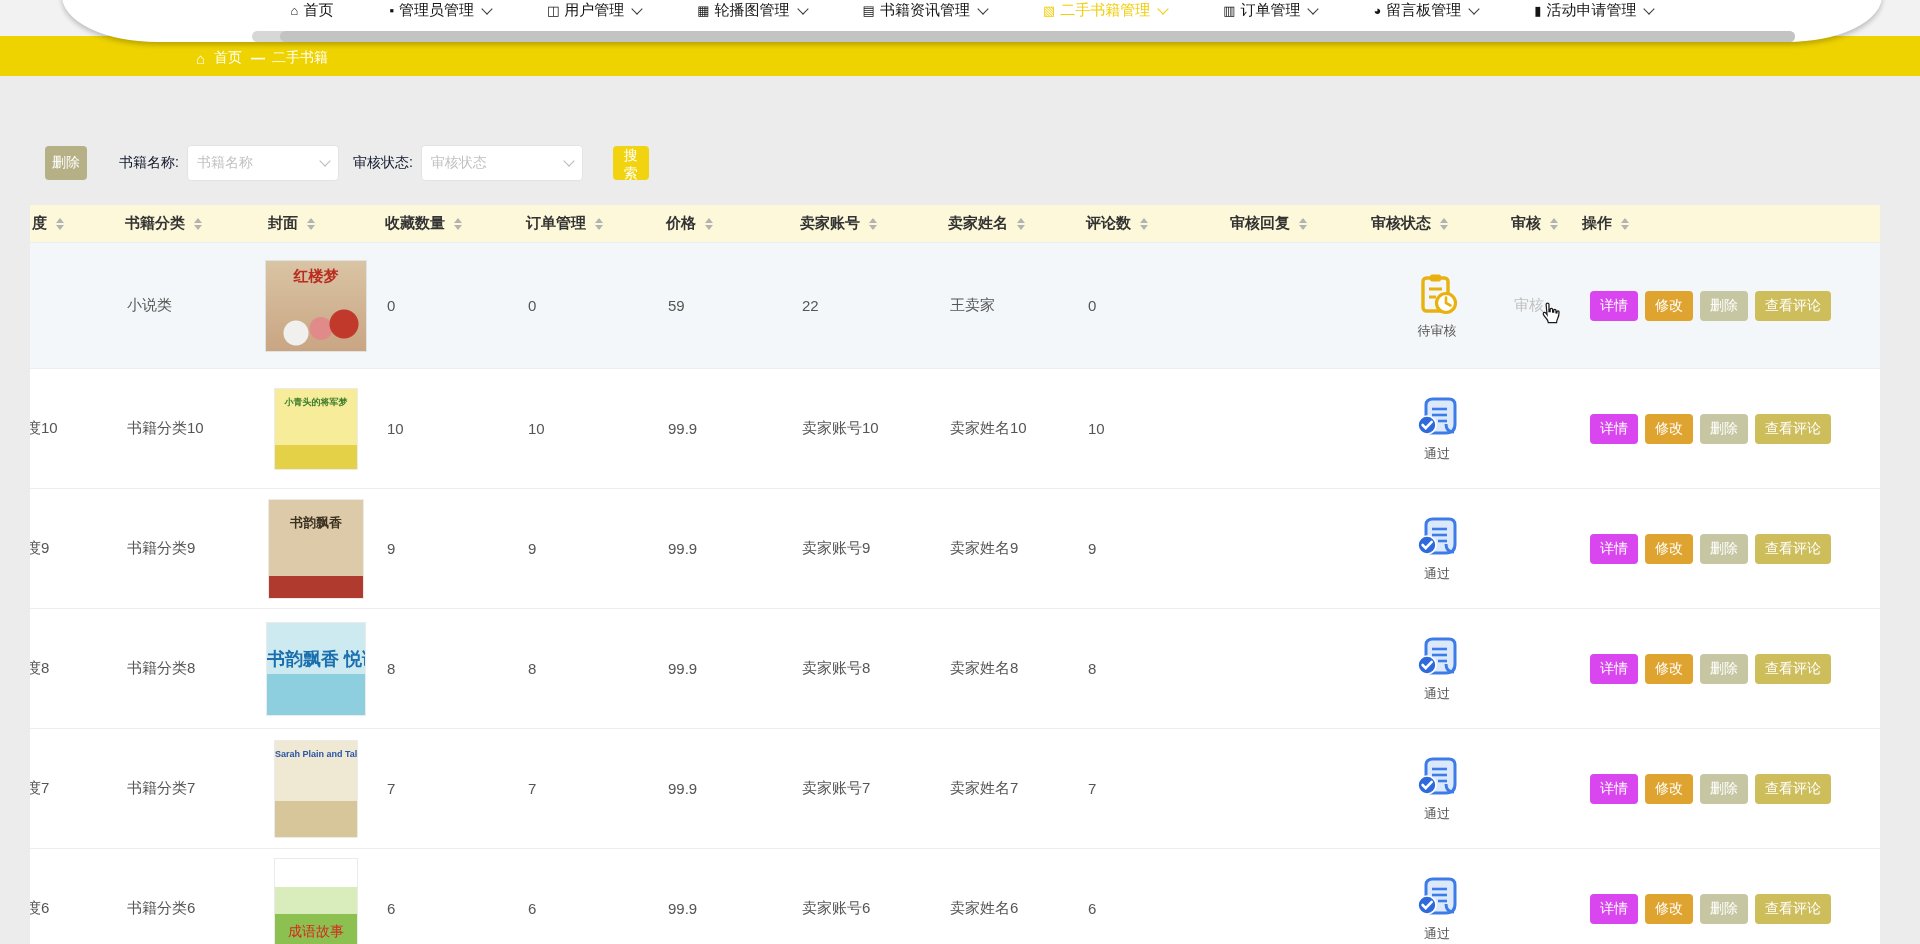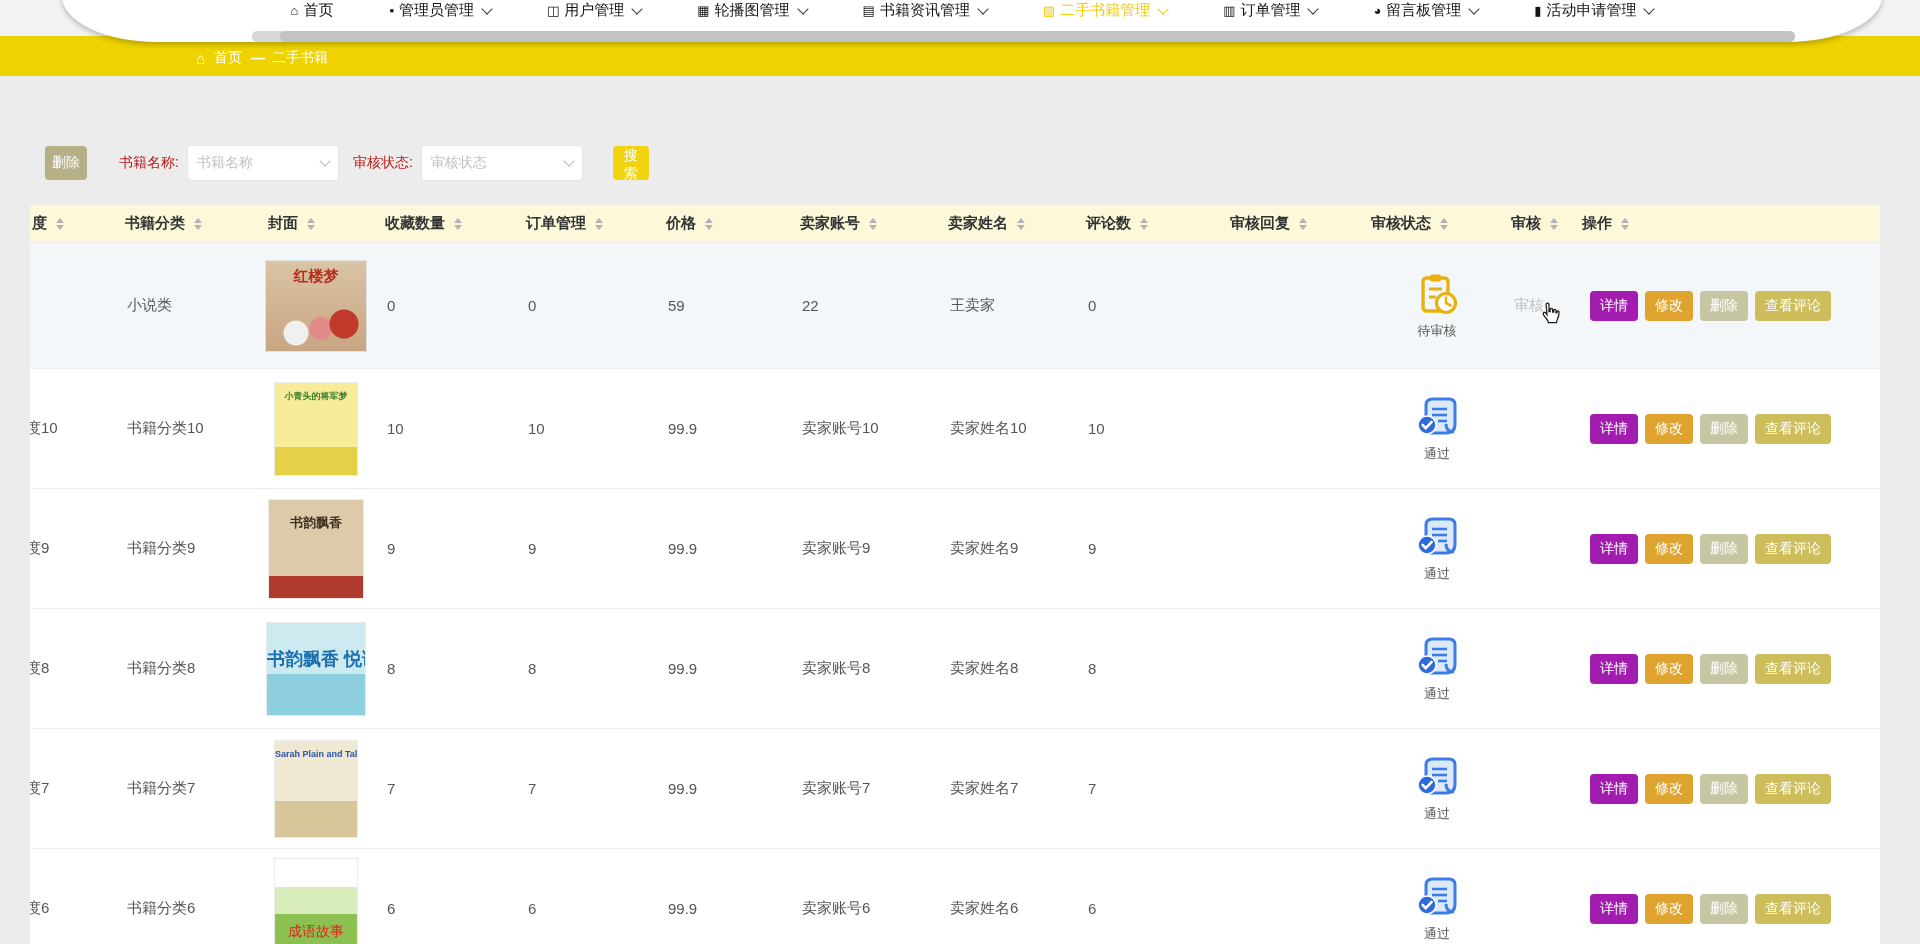--- a/index.html
+++ b/index.html
@@ -27,21 +27,21 @@
   
   .band{position:absolute;top:36px;left:0;right:0;height:40px;background:#eed301;z-index:2;}
   .breadcrumb{position:absolute;left:196px;top:49px;z-index:5;display:flex;align-items:center;gap:9px;
               color:#fff;font-size:14px;}
   .breadcrumb .ico{font-size:15px;}
   .breadcrumb .sep{font-weight:bold;letter-spacing:-2px;}
   
   .toolbar{position:absolute;top:146px;left:45px;display:flex;align-items:center;height:34px;z-index:1;}
   .btn-del-top{width:42px;height:34px;background:#b5b085;border:none;border-radius:4px;color:#fff;
                font-size:14px;cursor:pointer;margin-right:32px;font-family:inherit;}
-  .f-label{font-size:14px;color:#b91c1c;margin-right:8px;}
+  .f-label{font-size:14px;color:#0f172a;margin-right:8px;}
   .f-select{display:flex;align-items:center;justify-content:space-between;width:132px;height:34px;
             background:#fff;border:1px solid #e4e4e4;border-radius:4px;padding:0 9px;cursor:pointer;}
   .f-select .ph{color:#c2c2c2;font-size:14px;}
   .f-select .chev{border-color:#b9b9b9;}
   .sel2{width:142px;margin-right:30px;}
   .sel1{margin-right:14px;}
   .btn-search{width:36px;height:34px;background:#f2d30f;border:none;border-radius:4px;color:#fff;
               font-size:14px;cursor:pointer;font-family:inherit;}
   
   .table-wrap{position:absolute;top:205px;left:30px;width:1850px;height:739px;overflow:hidden;background:#fff;}
@@ -62,42 +62,42 @@
   
   .cover{display:inline-flex;flex-direction:column;align-items:center;justify-content:flex-start;
          overflow:hidden;box-shadow:0 0 0 1px rgba(0,0,0,.08);text-align:center;}
   .cover span{display:block;width:100%;}
   .c0{width:100px;height:90px;background:
       radial-gradient(circle at 78% 70%,#c0392b 0 14px,transparent 15px),
       radial-gradient(circle at 55% 75%,#e08a8a 0 11px,transparent 12px),
       radial-gradient(circle at 30% 80%,#f0f0ee 0 12px,transparent 13px),
       linear-gradient(180deg,#d9c4a4,#c9a583);justify-content:flex-start;align-items:center;}
   .c0 span{color:#b92d20;font-weight:bold;font-size:15px;padding-top:6px;}
-  .c1{width:82px;height:92px;background:linear-gradient(180deg,#f7ec9a 0 70%,#e4d148 70%);}
+  .c1{width:82px;height:80px;background:linear-gradient(180deg,#f7ec9a 0 70%,#e4d148 70%);}
   .c1 span{color:#3a7d2c;font-weight:bold;font-size:9px;padding-top:7px;}
   .c2{width:94px;height:98px;background:linear-gradient(180deg,#dccaa9 0 78%,#b03a2e 78%);}
   .c2 span{color:#3c3020;font-weight:bold;font-size:13px;padding-top:14px;}
   .c3{width:98px;height:92px;background:linear-gradient(180deg,#cdeaf0 0 55%,#8ecfdf 55%);}
   .c3 span{color:#1a6fae;font-weight:bold;font-size:18px;padding-top:24px;}
   .c4{width:82px;height:96px;background:linear-gradient(180deg,#efe8d2 0 62%,#d8c69b 62%);}
   .c4 span{color:#2b55a8;font-weight:bold;font-size:9px;padding-top:8px;}
   .c5{width:82px;height:100px;background:linear-gradient(180deg,#ffffff 0 28%,#d9ecbb 28% 55%,#8cc152 55%);}
   .c5 span{color:#d42a1e;font-weight:normal;font-size:14px;padding-top:64px;}
   
   .status-wrap{display:inline-flex;flex-direction:column;align-items:center;width:128px;}
   .status-wrap .lbl{font-size:13px;color:#555;margin-top:5px;}
   
   td.audit-cell{position:relative;padding-left:13px;}
   .audit-link{color:#c0c0c0;font-size:15px;cursor:pointer;}
   .cursor-icon{position:absolute;left:36px;top:58px;}
   
   .ops{display:flex;gap:7px;align-items:center;padding-left:6px;}
   .ops button{border:none;border-radius:4px;color:#fff;font-size:14px;height:30px;padding:0 10px;
               cursor:pointer;font-family:inherit;white-space:nowrap;}
-  .b-detail{background:#a21caf;}
+  .b-detail{background:#d946ef;}
   .b-edit{background:#dfa32f;}
   .b-delete{background:#c6c6a3;}
   .b-comments{background:#cdbd5b;}
 </style>
 </head>
 <body>
 
 <div class="header-base"></div>
 <div class="band"></div>
 

